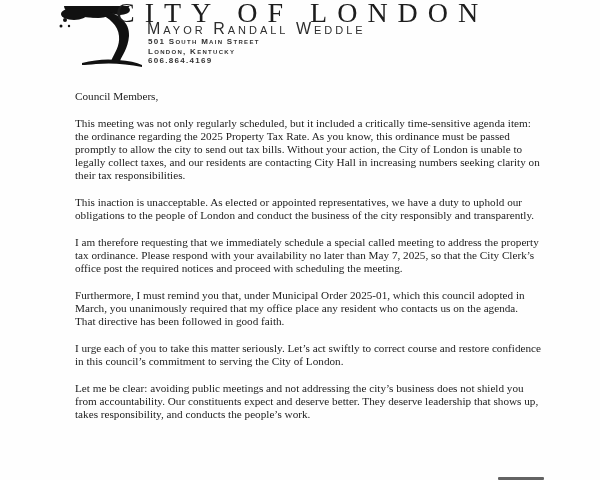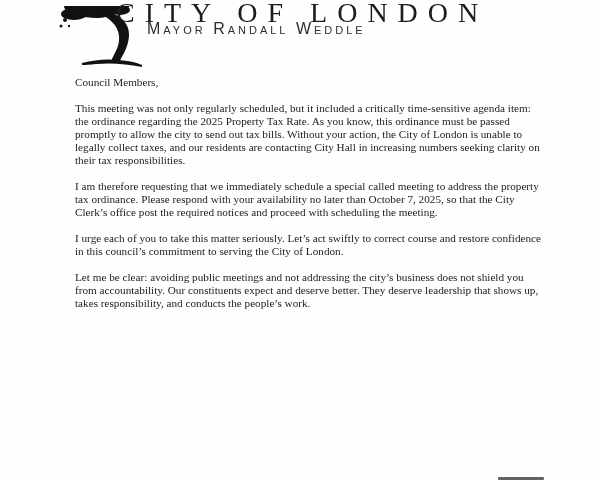--- a/index.html
+++ b/index.html
@@ -25,21 +25,21 @@
   .addr-line {
     font-family:"Liberation Sans", sans-serif; font-variant:small-caps;
     font-size:8px; font-weight:700; letter-spacing:1.3px;
     color:#333; line-height:9.5px; white-space:nowrap;
   }
   
   .letter-body {
     position:absolute; left:75px; top:76px; width:466px;
     font-size:11.2px; line-height:13px; text-align:left;
   }
-  .letter-body p { margin:0 0 13px 0; }
+  .letter-body p { margin:14px 0 13px 0; }
   
   .scan-mark {
     position:absolute; bottom:0; left:498px; width:46px; height:3px;
     background:#3c3c3c; opacity:.8; border-radius:1px;
   }
 </style>
 </head>
 <body>
 
 <div class="page">
@@ -64,24 +64,31 @@
           <path d="M48,4 C62,8 74,16 73,30 C72,43 66,49 64,55 L55,55 C59,46 64,40 63,30 C62,19 53,12 44,8 Z"></path>
 
           <path d="M26,57 Q45,52 62,54 Q78,55 86,59 L86,61 Q62,56 40,58 Q31,59 26,59 Z"></path>
         </g>
       </svg>
     </div>
 
     <div class="city-title">City of London</div>
     <div class="mayor-line">Mayor Randall Weddle</div>
 
+    <div class="addr-block">
+      <div class="addr-line">501 South Main Street</div>
+      <div class="addr-line">London, Kentucky</div>
+      <div class="addr-line">606.864.4169</div>
+    </div>
   </div>
 
   <div class="letter-body">
     <p>Council Members,</p>
     <p>This meeting was not only regularly scheduled, but it included a critically time-sensitive agenda item: the ordinance regarding the 2025 Property Tax Rate. As you know, this ordinance must be passed promptly to allow the city to send out tax bills. Without your action, the City of London is unable to legally collect taxes, and our residents are contacting City Hall in increasing numbers seeking clarity on their tax responsibilities.</p>
-    <p>I am therefore requesting that we immediately schedule a special called meeting to address the property tax ordinance. Please respond with your availability no later than October 7, 2025, so that the City Clerk’s office post the required notices and proceed with scheduling the meeting.</p>
+    <p>This inaction is unacceptable. As elected or appointed representatives, we have a duty to uphold our obligations to the people of London and conduct the business of the city responsibly and transparently.</p>
+    <p>I am therefore requesting that we immediately schedule a special called meeting to address the property tax ordinance. Please respond with your availability no later than May 7, 2025, so that the City Clerk’s office post the required notices and proceed with scheduling the meeting.</p>
+    <p>Furthermore, I must remind you that, under Municipal Order 2025-01, which this council adopted in March, you unanimously required that my office place any resident who contacts us on the agenda. That directive has been followed in good faith.</p>
     <p>I urge each of you to take this matter seriously. Let’s act swiftly to correct course and restore confidence in this council’s commitment to serving the City of London.</p>
     <p>Let me be clear: avoiding public meetings and not addressing the city’s business does not shield you from accountability. Our constituents expect and deserve better. They deserve leadership that shows up, takes responsibility, and conducts the people’s work.</p>
   </div>
 
   <div class="scan-mark"></div>
 </div>
 
 </body></html>

